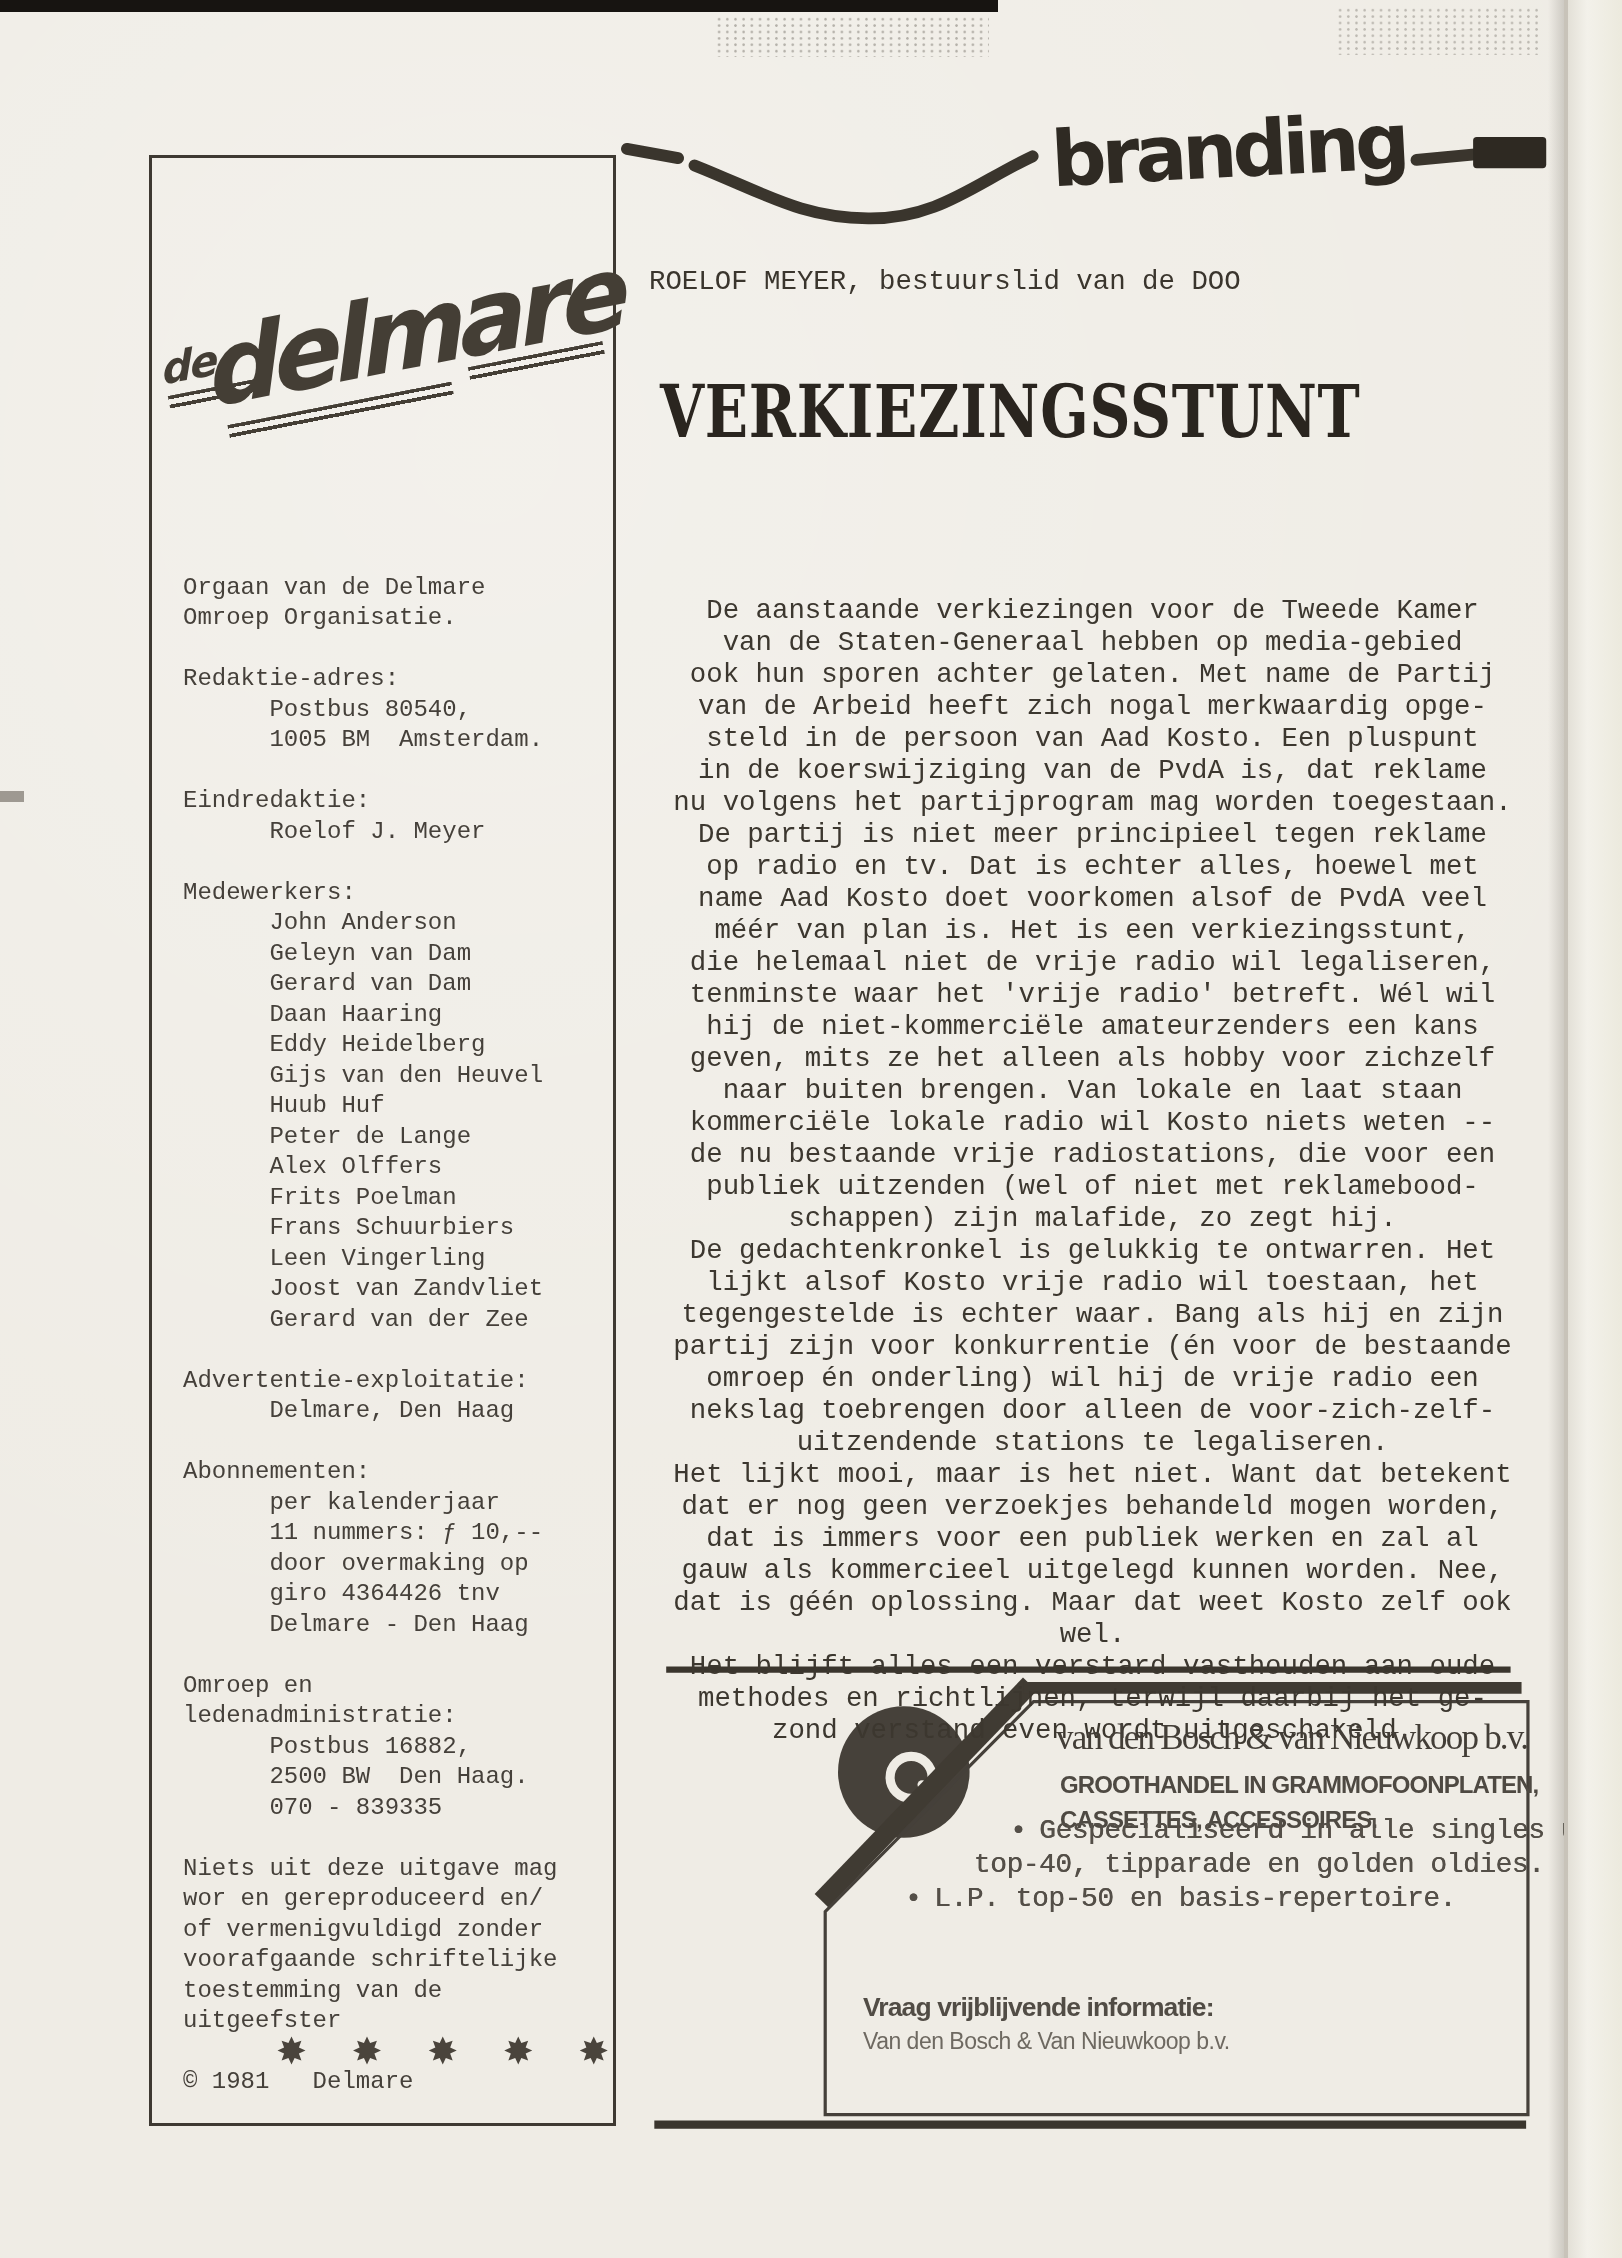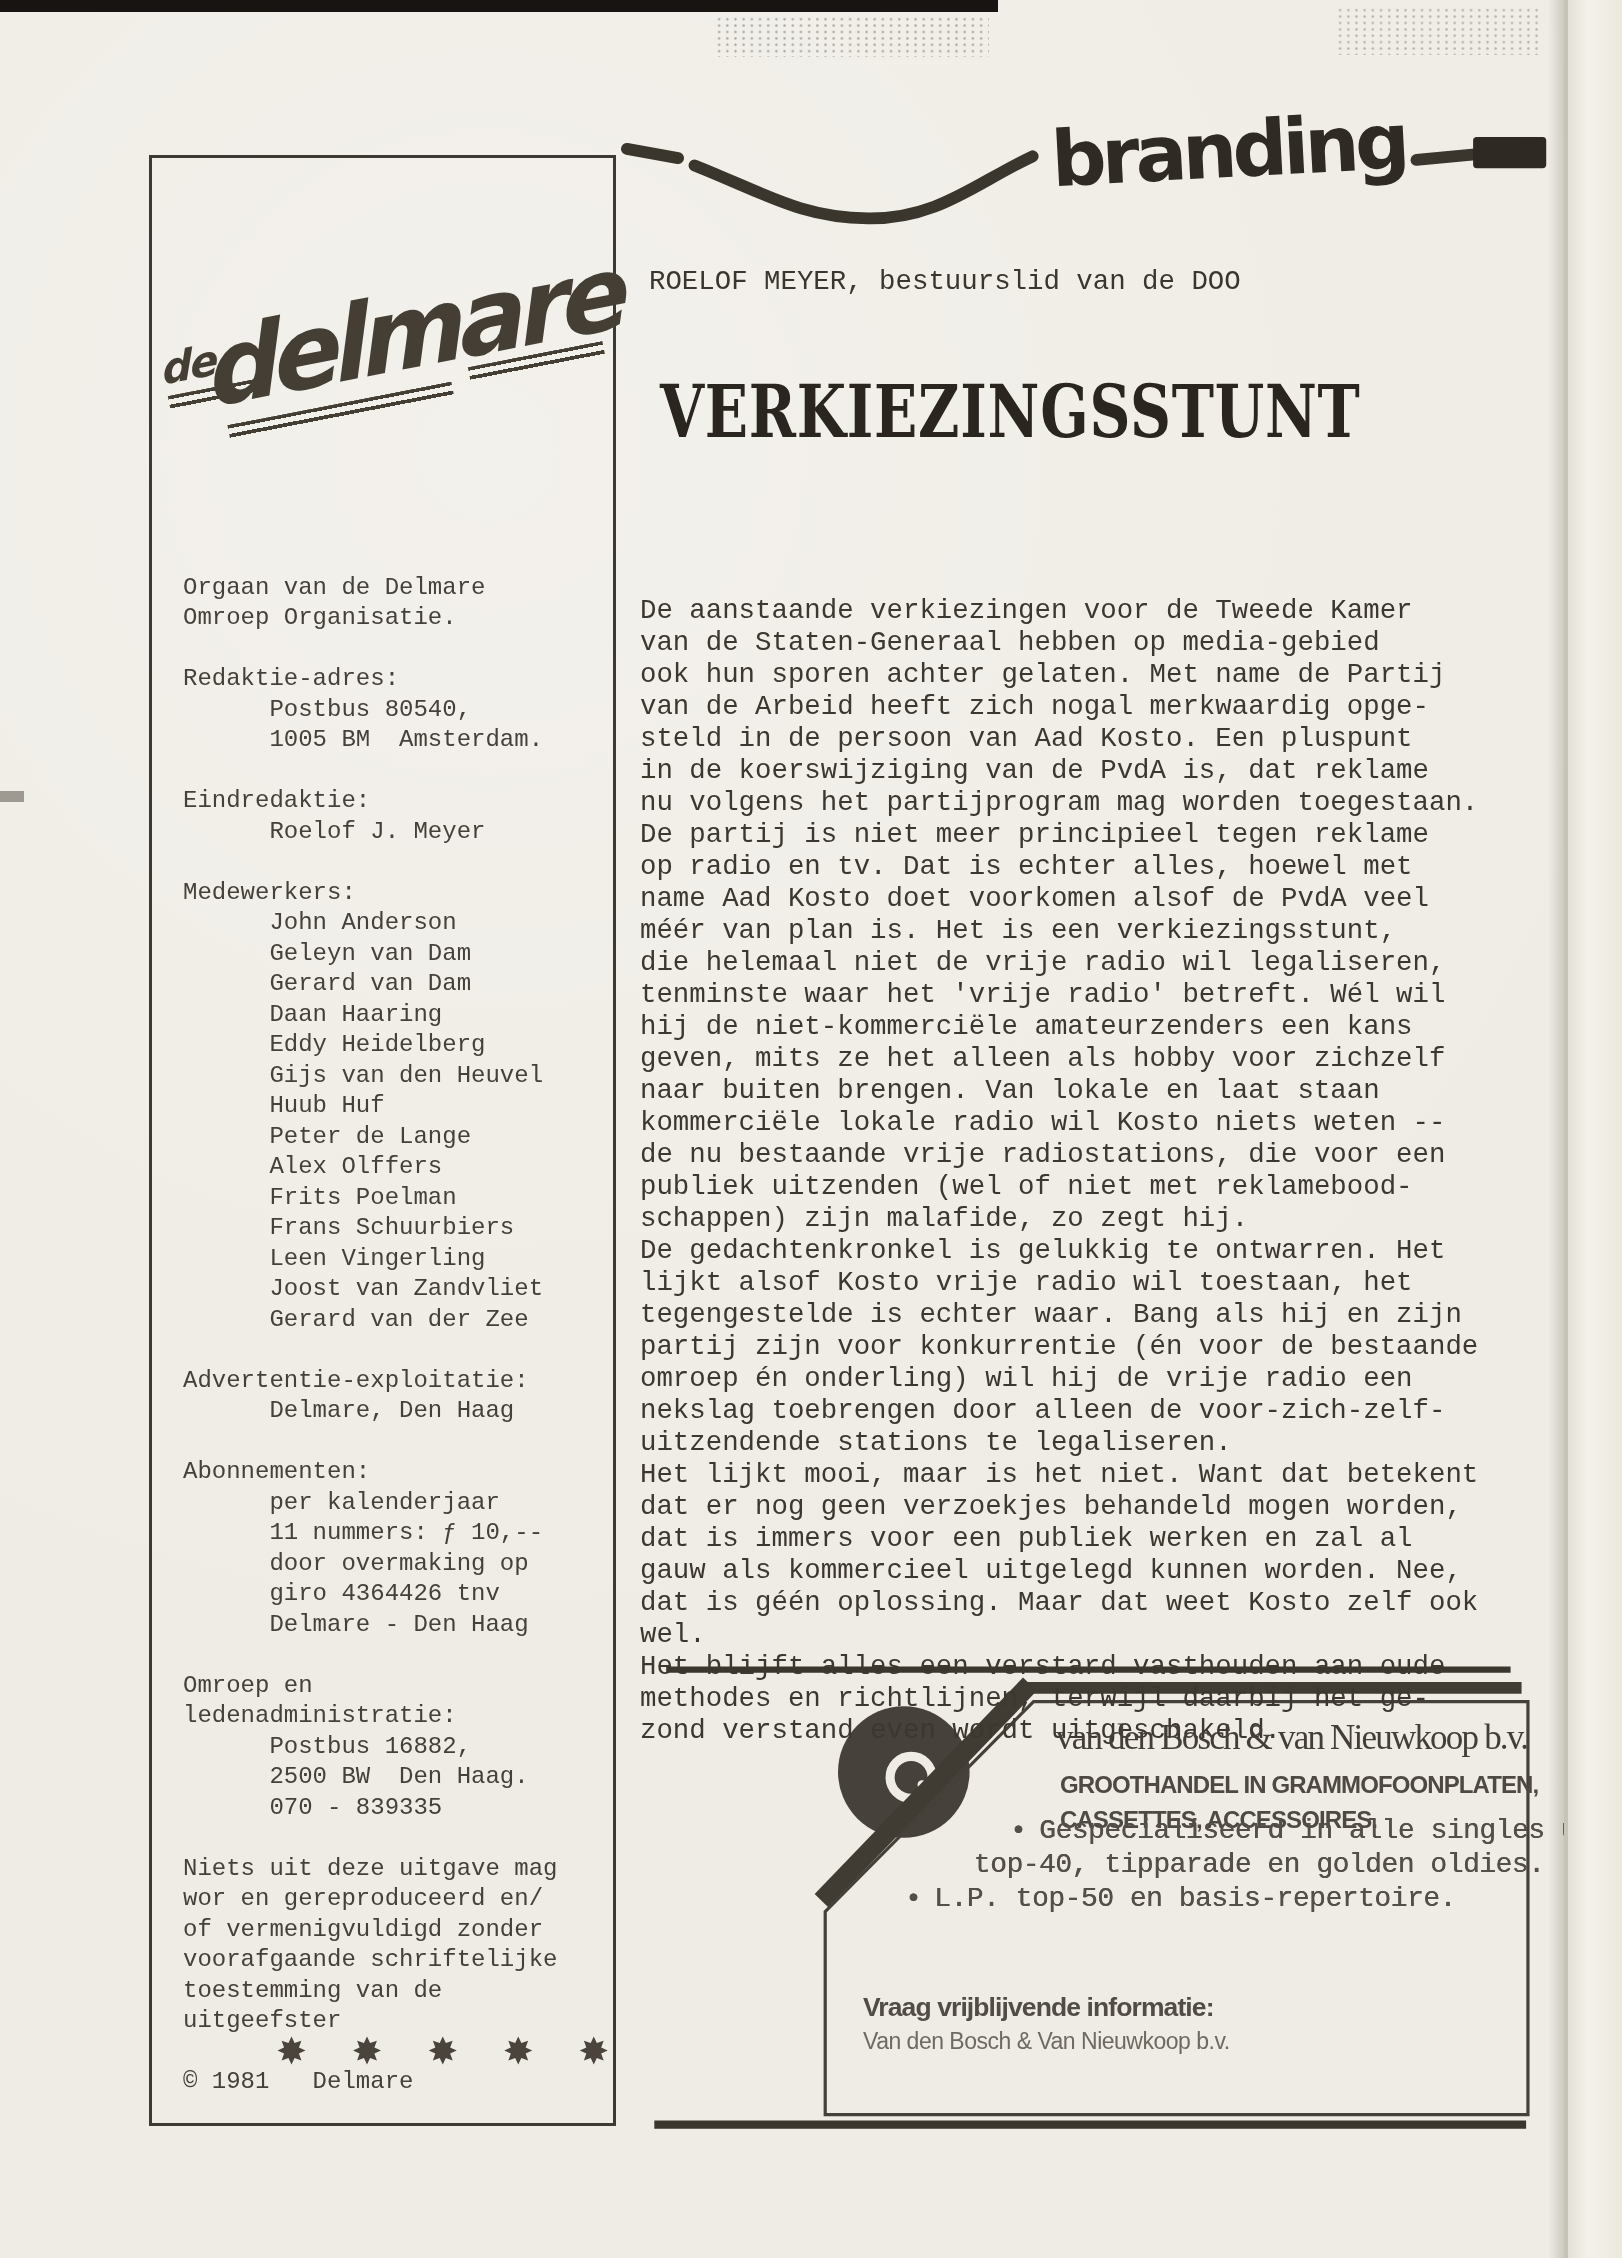--- a/index.html
+++ b/index.html
@@ -44,21 +44,21 @@
           font-size:27.4px;color:#3a352d;filter:blur(0.3px);}
   .k1{top:230px;}
   .k2{top:266px;}
   .title{position:absolute;left:660px;top:369px;margin:0;font-family:"DejaVu Serif",serif;
          font-weight:bold;font-size:71px;letter-spacing:0.9px;color:#2a251f;
          transform:scaleX(0.80) scaleY(1.02);transform-origin:left top;white-space:nowrap;}
 
   
   .article{position:absolute;left:640px;top:499px;width:905px;white-space:pre;
            font-family:"Liberation Mono",monospace;font-size:27.4px;line-height:32px;
-           color:#3c372f;filter:blur(0.3px);}
+           color:#3c372f;filter:blur(0.3px);text-align:center;}
   .aline{height:32px;}
 
   
   .ad-brand{position:absolute;left:1056px;top:1718px;font-family:"Liberation Serif",serif;
             font-size:35px;letter-spacing:-1.8px;color:#433e37;white-space:nowrap;}
   .ad-sub{position:absolute;left:1060px;font-family:"Liberation Sans",sans-serif;font-weight:700;
           font-size:24px;letter-spacing:-0.9px;color:#4e4942;white-space:nowrap;}
   .sub1{top:1771px;}
   .sub2{top:1806px;}
   .ad-bullets{position:absolute;left:815px;top:1815px;width:722px;font-family:Liberation Mono, monospace;

